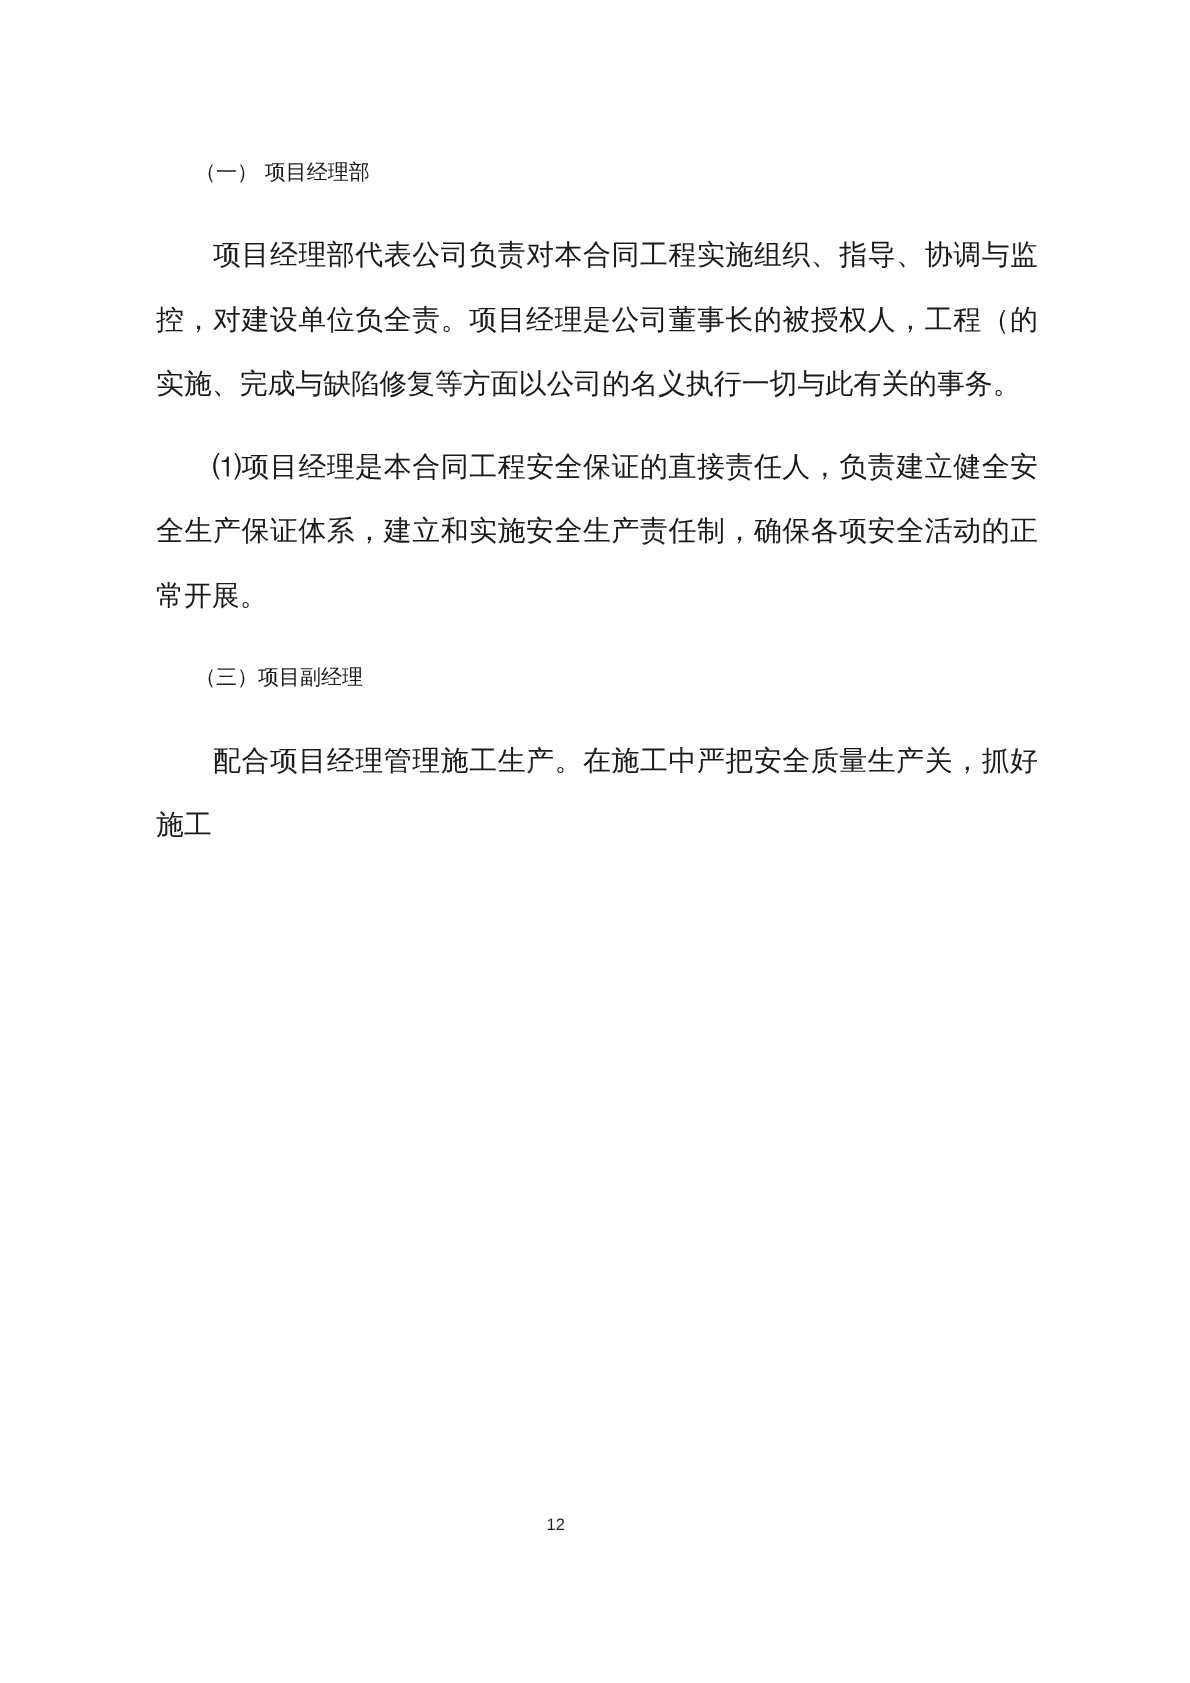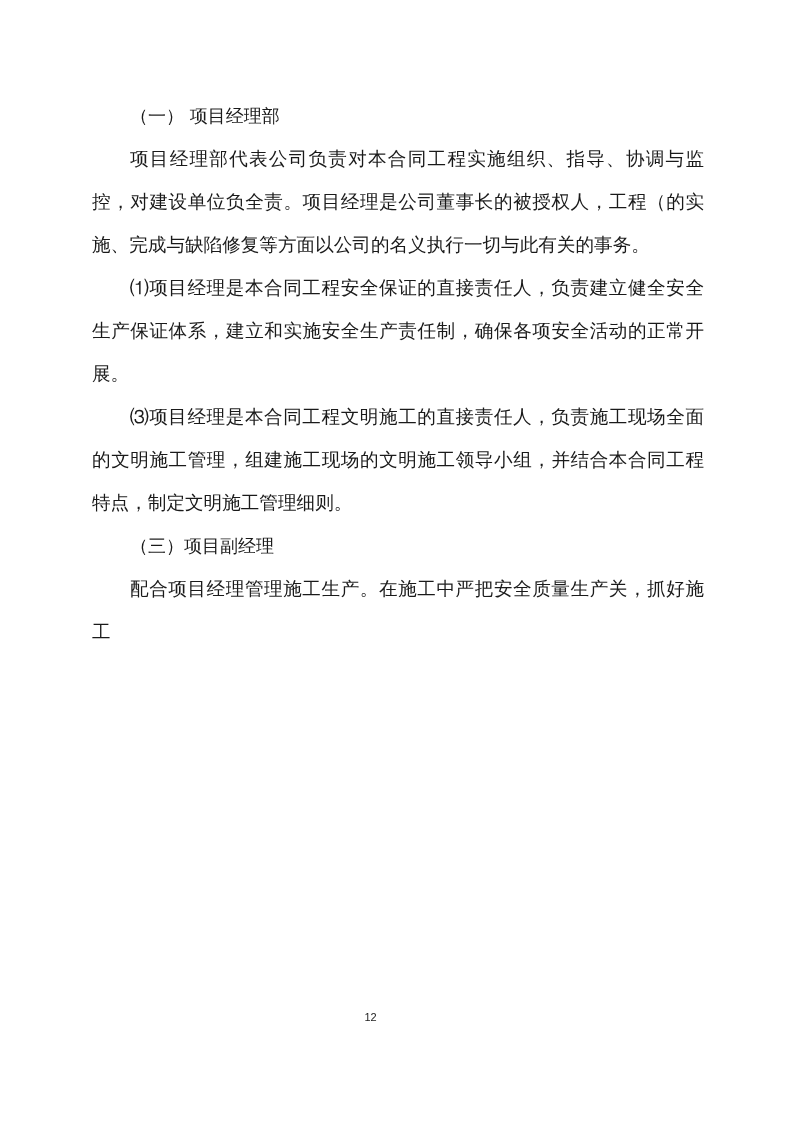--- a/index.html
+++ b/index.html
@@ -2,34 +2,33 @@
 <html><head>
 <meta charset="utf-8">
 <style>
   html, body { margin: 0; padding: 0; background: #ffffff; }
   body { width: 793px; height: 1122px; position: relative; overflow: hidden; }
   .page {
     position: absolute; left: 92px; top: 94px; width: 612px;
     font-family: "DejaVu Serif", "Liberation Serif", serif;
     font-size: 18.6px; color: #1a1a1a; line-height: 43px;
   }
-  .heading { margin: 0; padding-left: 38px; font-weight: normal; font-size: 18px; }
-  .para { margin: 0; text-indent: 38px; text-align: justify; text-align-last: left; word-break: break-all; }
+  .heading { margin: 0; padding-left: 38px; font-weight: normal; font-size: 14px; }
+  .para { margin: 12px; text-indent: 38px; text-align: justify; text-align-last: left; word-break: break-all; }
   .page-number {
     position: absolute; left: 0; width: 741px; top: 1011px; text-align: center;
     font-family: "Liberation Sans", sans-serif; font-size: 11px; color: #222;
   }
 </style>
 </head>
 <body>
 
 <div class="page">
   <h2 class="heading">（一）  项目经理部</h2>
   <p class="para">项目经理部代表公司负责对本合同工程实施组织、指导、协调与监控，对建设单位负全责。项目经理是公司董事长的被授权人，工程（的实施、完成与缺陷修复等方面以公司的名义执行一切与此有关的事务。</p>
 
   <p class="para">⑴项目经理是本合同工程安全保证的直接责任人，负责建立健全安全生产保证体系，建立和实施安全生产责任制，确保各项安全活动的正常开展。</p>
-  <p class="para">⑶项目经理是本合同工程文明施工的直接责任人，负责施工现场全面的文明施工管理，组建施工现场的文明施工领导小组，并结合本合同工程特点，制定文明施工管理细则。</p>
 
   <h2 class="heading">（三）项目副经理</h2>
   <p class="para">配合项目经理管理施工生产。在施工中严把安全质量生产关，抓好施工</p>
 </div>
 
 <div class="page-number">12</div>
 
 </body></html>

